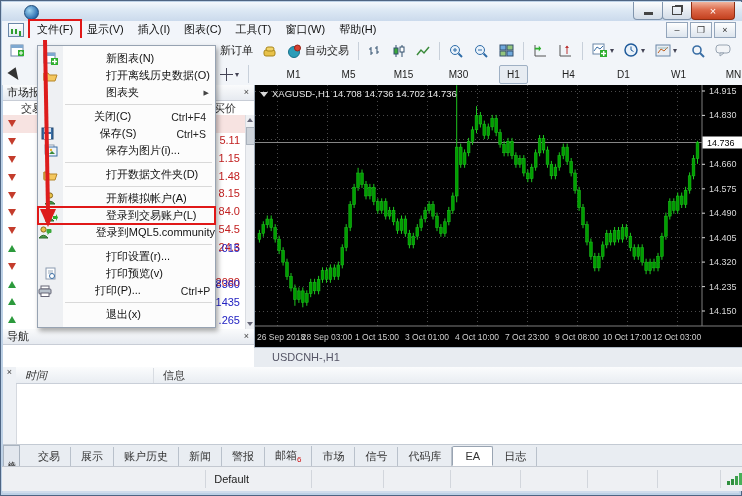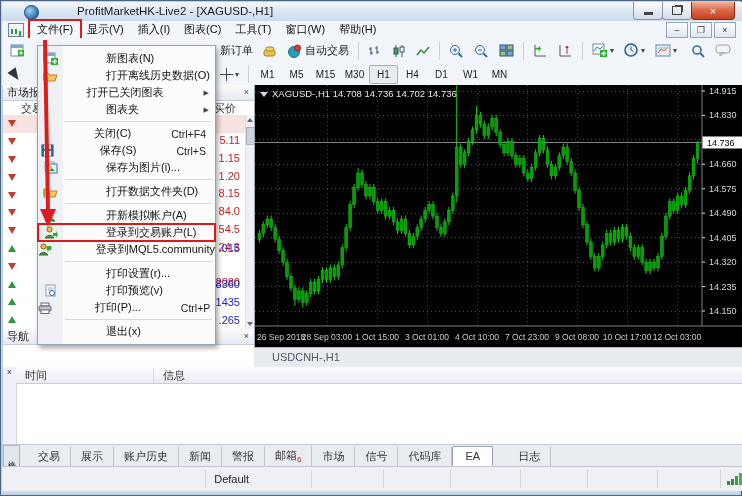--- a/index.html
+++ b/index.html
@@ -45,21 +45,21 @@
   #toolbar2{left:1px;top:62px;width:740px;height:22px;background:#f2f5f9;
             border-bottom:1px solid #c9d2dc;}
   .tb-right{position:absolute;left:213px;top:0;height:100%;display:flex;align-items:center;}
   .tbtn{height:20px;display:flex;align-items:center;padding:0 4px;border:1px solid transparent;
         border-radius:2px;font-size:11px;color:#222;white-space:nowrap;}
   .tsep{width:1px;height:18px;background:#c8d0da;margin:0 4px;}
   .caret{font-size:8px;color:#445;margin-left:2px;}
   .mini{display:inline-block;}
   #tf-row{display:flex;align-items:center;}
   .tf{font-size:10px;color:#222;width:27px;height:17px;display:flex;align-items:center;
-      justify-content:center;border:1px solid transparent;}
+      justify-content:center;border:1px solid transparent;margin-left:26px;}
   .tf.active{background:#e7ecf2;border:1px solid #9fb0c4;border-radius:2px;}
   .far-right{position:absolute;right:10px;top:0;height:100%;display:flex;align-items:center;gap:10px;}
   
   #mwatch{left:2px;top:84px;width:251px;height:244px;background:#fff;border-right:1px solid #c4cbd4;}
   .pane-head{height:15px;background:linear-gradient(#fafbfc,#e6eaf0);border-bottom:1px solid #c8cdd6;
              display:flex;align-items:center;font-size:11px;color:#222;padding-left:4px;}
   .pane-x{margin-left:auto;margin-right:5px;font-size:9px;color:#444;line-height:9px;}
   .mw-cols{height:15px;border-bottom:1px solid #d7dbe1;display:flex;align-items:center;
            font-size:11px;color:#333;}
   .mw-colsym{padding-left:18px;}
@@ -87,31 +87,31 @@
   .ctab{font-size:11px;color:#556;padding:2px 12px;height:15px;}
   .ctab.active{background:#fff;color:#000;border:1px solid #99a4b2;border-bottom:none;
                border-radius:2px 2px 0 0;}
   
   #terminal{left:2px;top:366px;width:739px;height:77px;background:#fff;}
   #term-gutter{position:absolute;left:0;top:0;width:13px;height:100%;background:#eef1f5;
                border-right:1px solid #d5d9df;font-size:9px;color:#444;text-align:center;}
   #term-head{position:absolute;left:13px;top:0;right:0;height:16px;
              background:linear-gradient(#fbfcfd,#e9edf2);border-bottom:1px solid #c9cfd8;
              display:flex;align-items:center;font-size:11px;color:#333;}
-  .th-time{width:128px;padding-left:9px;border-right:1px solid #d8dce2;}
+  .th-time{width:128px;padding-left:9px;border-right:1px solid #d8dce2;font-style:italic;}
   .th-msg{padding-left:9px;}
   
   #termtabs{left:2px;top:443px;width:739px;height:22px;background:#e9edf2;
             border-top:1px solid #c3cad3;display:flex;align-items:center;}
   #side-tab{width:15px;height:20px;margin-right:8px;border:1px solid #aab4c0;background:#e2e7ee;
             display:flex;align-items:center;justify-content:center;}
   #side-tab span{writing-mode:vertical-rl;font-size:8px;color:#333;letter-spacing:1px;line-height:13px;}
   .btab{font-size:11px;color:#333;padding:2px 10px;border-right:1px solid #b9c1cb;position:relative;}
   .btab.active{background:#fff;border:1px solid #99a4b2;border-bottom:1px solid #fff;
-               border-radius:2px 2px 0 0;margin-right:15px;padding:3px 12px;}
+               border-radius:2px 2px 0 0;margin-right:1px;padding:3px 12px;}
   .btab sub{color:#d01010;font-size:8px;}
   
   #statusbar{left:1px;top:465px;width:740px;height:24px;background:#eef0f3;
              border-top:1px solid #c3c8d0;display:flex;align-items:center;}
   .scell{height:18px;border-right:1px solid #d2d6dc;display:flex;align-items:center;
          font-size:11px;color:#222;padding-left:8px;}
   #conn{display:flex;align-items:flex-end;gap:1px;margin-left:6px;}
   #conn i{display:block;width:3px;background:#2f8f3f;}
   
   #filemenu{left:36px;top:44px;width:177px;z-index:50;background:
@@ -130,21 +130,20 @@
   .i-cursor{width:0;height:0;border-left:5px solid transparent;border-right:5px solid transparent;
             border-top:12px solid #333;transform:rotate(-35deg);}
 </style>
 </head>
 <body>
 
 <div id="frame">
 
   <div id="titlebar" class="abs">
     <div id="app-logo" class="abs"></div>
-    <div id="title-text" class="abs">ProfitMarketHK-Live2 - [XAGUSD-,H1]</div>
     <div id="win-btns" class="abs">
       <div class="wbtn">
           <span class="glyph-min"></span>
         </div>
       <div class="wbtn">
           <span class="glyph-rest"></span>
         </div>
       <div class="wbtn close">
           <span>×</span>
         </div>
@@ -333,21 +332,21 @@
         <div class="mw-row sel">
           <span class="arr down"></span>
           <span class="ask red">5.11</span>
         </div>
         <div class="mw-row">
           <span class="arr down"></span>
           <span class="ask red">1.15</span>
         </div>
         <div class="mw-row">
           <span class="arr down"></span>
-          <span class="ask red">1.20</span>
+          <span class="ask red">1.48</span>
         </div>
         <div class="mw-row">
           <span class="arr down"></span>
           <span class="ask red">8.15</span>
         </div>
         <div class="mw-row">
           <span class="arr down"></span>
           <span class="ask red">84.0</span>
         </div>
         <div class="mw-row">
@@ -743,25 +742,20 @@
         <span class="ic">
           <svg width="15" height="12">
             <path d="M1 3 L5 3 L6.5 5 L14 5 L12 11 L1 11 Z" fill="#f4c75e" stroke="#b5862b"></path>
             <path d="M1 3 L1 10" stroke="#b5862b"></path>
           </svg>
         </span>
         <span class="lbl">打开离线历史数据(O)</span>
       </div>
       <div class="mi">
         <span class="ic"></span>
-        <span class="lbl">打开已关闭图表</span>
-        <span class="sub">▶</span>
-      </div>
-      <div class="mi">
-        <span class="ic"></span>
         <span class="lbl">图表夹</span>
         <span class="sub">▶</span>
       </div>
       <div class="msep"></div>
       <div class="mi">
         <span class="ic"></span>
         <span class="lbl">关闭(C)</span>
         <span class="sc">Ctrl+F4</span>
       </div>
       <div class="mi">

